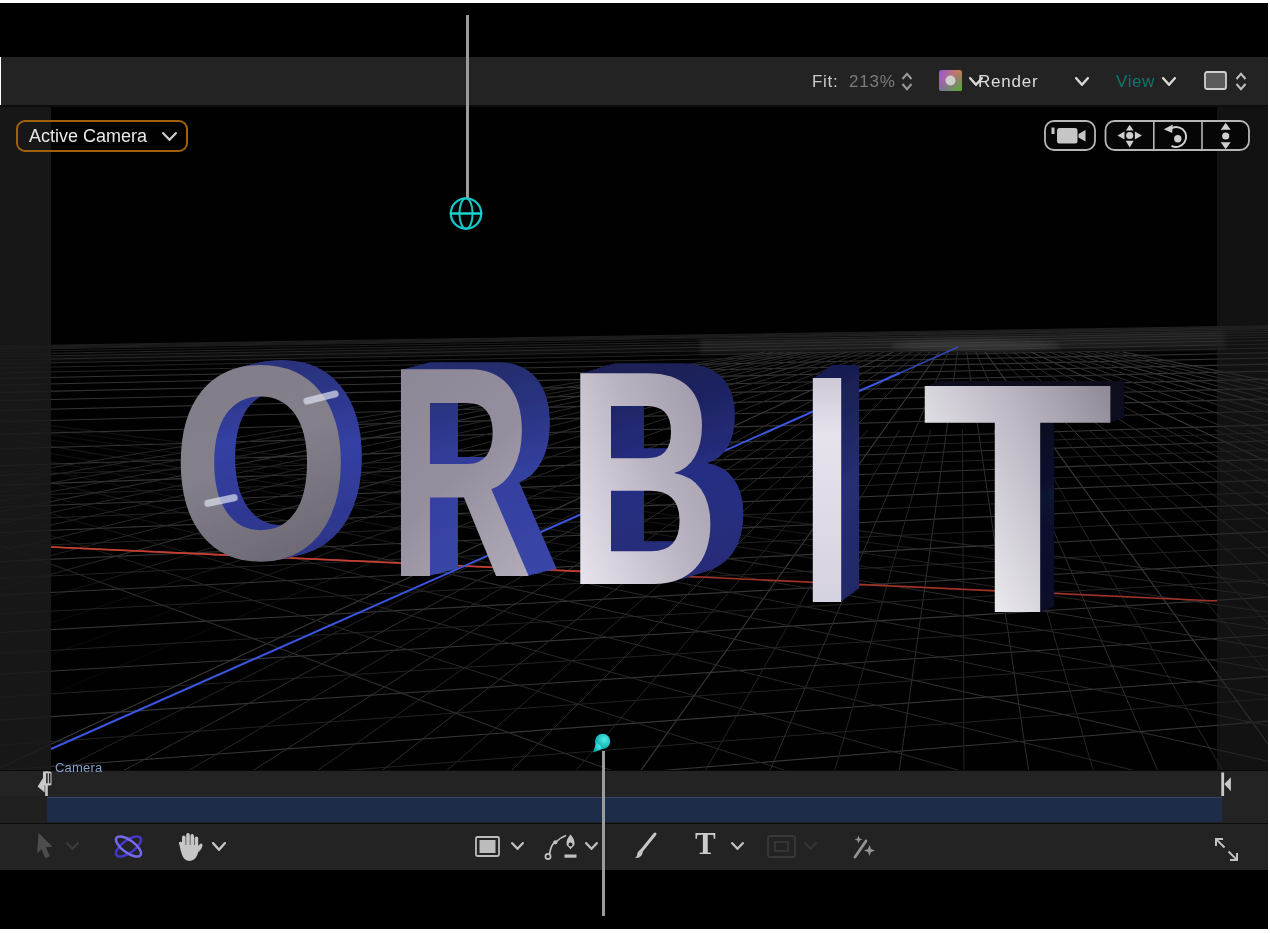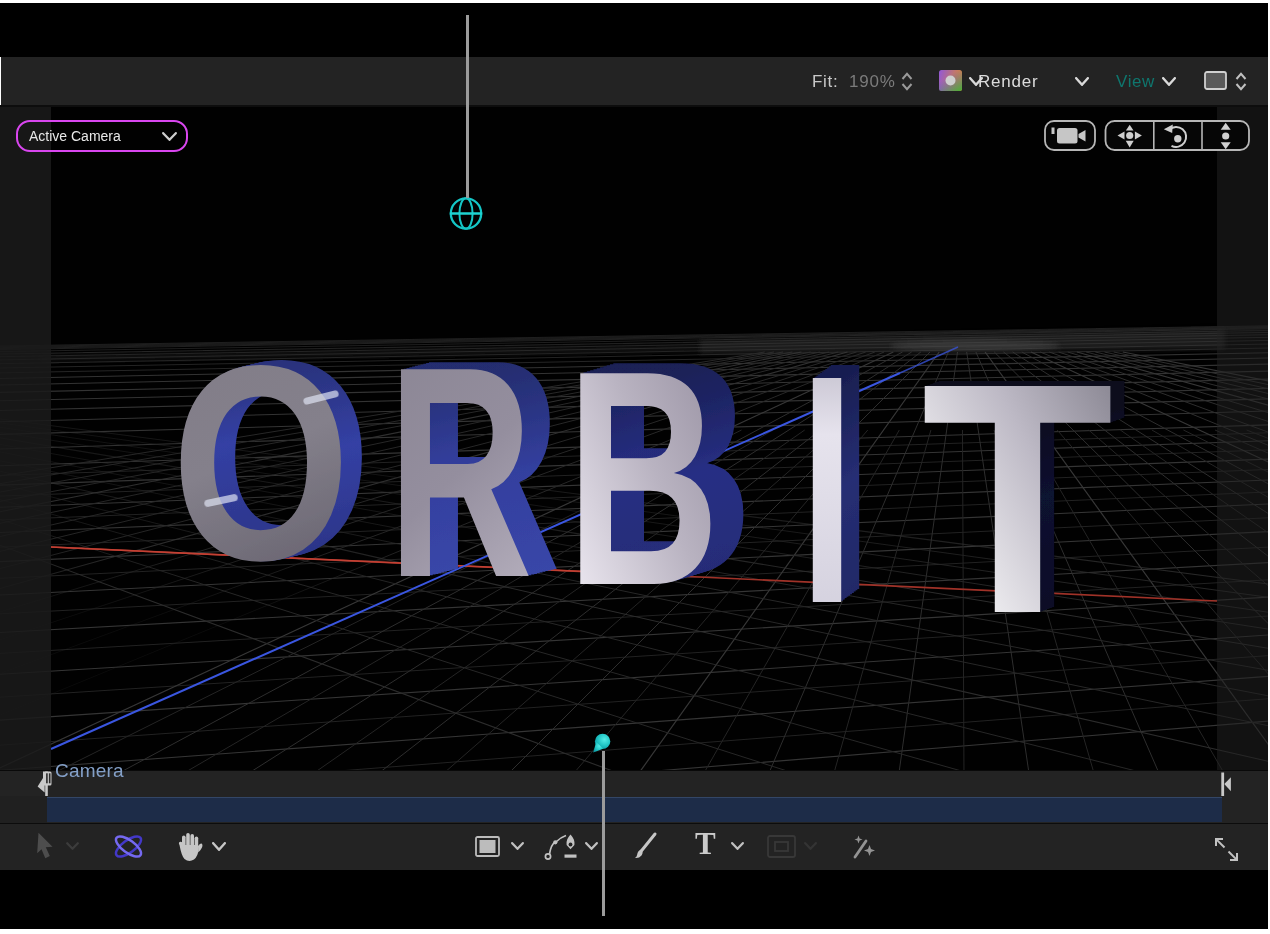--- a/index.html
+++ b/index.html
@@ -319,21 +319,21 @@
 <line x1="449.8" y1="213.5" x2="482.2" y2="213.5" stroke-width="2.6" stroke="#1fd3d1"></line>
 </g>
 <g>
 <circle cx="602.6" cy="741.4" r="7.7" fill="url(#drop)"></circle>
 <polygon points="593.2,752.6 596.2,741.8 603.2,748.8" fill="url(#drop)"></polygon>
 </g>
 <rect x="0" y="107" width="51" height="663" fill="#1b1b1b" opacity="0.86"></rect>
 <rect x="1217" y="107" width="53" height="663" fill="#222222" opacity="0.52"></rect>
 </svg>
 <span style="position:absolute;left:812px;top:72px;color:#c9c9c9;letter-spacing:0.7px">Fit:</span>
-<span style="position:absolute;left:849px;top:72px;color:#7b7b7b;letter-spacing:0.8px">190%</span>
+<span style="position:absolute;left:849px;top:72px;color:#7b7b7b;letter-spacing:0.8px">213%</span>
 <svg style="position:absolute;left:901px;top:72px" width="12" height="19" viewBox="0 0 12 19">
       <path d="M1.5,7 L6,1.8 L10.5,7" fill="none" stroke="#9a9a9a" stroke-width="2"></path>
       <path d="M1.5,12 L6,17.2 L10.5,12" fill="none" stroke="#9a9a9a" stroke-width="2"></path>
     </svg>
 <svg style="position:absolute;left:939px;top:70px" width="23" height="21" viewBox="0 0 23 21">
 <defs>
         <linearGradient id="sw1" x1="0" y1="0" x2="1" y2="0.25">
 <stop offset="0" stop-color="#9257d8"></stop>
           <stop offset="1" stop-color="#d8863a"></stop>
         </linearGradient>
@@ -357,21 +357,21 @@
 <svg style="position:absolute;left:1162px;top:77px" width="14" height="9" viewBox="0 0 14 9">
       <path d="M1.2,1.2 L7.0,7.8 L12.8,1.2" fill="none" stroke="#d9d9d9" stroke-width="2.4" stroke-linecap="round" stroke-linejoin="round"></path>
     </svg>
 <svg style="position:absolute;left:1204px;top:71px" width="23" height="19" viewBox="0 0 23 19">
 <rect x="1" y="1" width="21" height="17" rx="2" fill="#5a5a5a" stroke="#d0d0d0" stroke-width="1.8"></rect>
     </svg>
 <svg style="position:absolute;left:1235px;top:72px" width="12" height="19" viewBox="0 0 12 19">
       <path d="M1.5,7 L6,1.8 L10.5,7" fill="none" stroke="#c0c0c0" stroke-width="2"></path>
       <path d="M1.5,12 L6,17.2 L10.5,12" fill="none" stroke="#c0c0c0" stroke-width="2"></path>
     </svg>
-<div class="abs" style="left:16px;top:120px;width:172px;height:32px;border:2px solid #d946ef;border-radius:14px;color:#e8e8e8;line-height:28px;padding-left:11px;font-size:14px">Active Camera</div>
+<div class="abs" style="left:16px;top:120px;width:172px;height:32px;border:2px solid #a16207;border-radius:9px;color:#e8e8e8;line-height:28px;padding-left:11px;font-size:18px">Active Camera</div>
 <svg style="position:absolute;left:162px;top:132px" width="15" height="9" viewBox="0 0 15 9">
       <path d="M1.2,1.2 L7.5,7.8 L13.8,1.2" fill="none" stroke="#cdcdcd" stroke-width="2.3" stroke-linecap="round" stroke-linejoin="round"></path>
     </svg>
 <svg style="position:absolute;left:1038px;top:117px" width="218" height="38" viewBox="1038 117 218 38">
 <rect x="1045" y="121" width="50" height="29" rx="9" fill="#060606" stroke="#b6b6b6" stroke-width="1.8"></rect>
 <g fill="#c6c6c6">
 <rect x="1051.5" y="127.5" width="3" height="6.5"></rect>
 <rect x="1057" y="128" width="20.5" height="15.5" rx="2.5"></rect>
 <polygon points="1078.5,134 1085.5,130 1085.5,141.5 1078.5,137.5"></polygon>
 </g>
@@ -404,21 +404,21 @@
 </svg>
 <svg style="position:absolute;left:1219px;top:771px" width="14" height="26" viewBox="0 0 14 26">
 <g fill="#c9c9c9">
         <rect x="2.3" y="1.5" width="2.8" height="24"></rect>
 <polygon points="5.3,13 11.9,6.2 11.9,20.3"></polygon>
       </g>
 </svg>
 <div class="abs" style="left:0;top:796px;width:1268px;height:27px;background:#232323"></div>
 <div class="abs" style="left:0;top:796px;width:47px;height:27px;background:#202020"></div>
 <div class="abs" style="left:47px;top:797px;width:1175px;height:25px;background:#1d2c48;border-top:1px solid #334666"></div>
-<span class="abs" style="left:55px;top:760px;font-size:19px;letter-spacing:0.2px;color:#84a0c8">Camera</span>
+<span class="abs" style="left:55px;top:760px;font-size:13px;letter-spacing:0.2px;color:#84a0c8">Camera</span>
 <div class="abs" style="left:0;top:823px;width:1268px;height:47px;background:#232323;border-top:1px solid #0c0c0c"></div>
 <svg style="position:absolute;left:36px;top:832px" width="20" height="30" viewBox="0 0 20 30">
 <path d="M2.5,0.8 L16.5,14.8 L9.8,15.2 L13.8,24 L9.3,26.2 L5.5,17.2 L1.2,21.2 Z" fill="#4d4d4d"></path>
     </svg>
 <svg style="position:absolute;left:66px;top:842px" width="13" height="8" viewBox="0 0 13 8">
       <path d="M1.2,1.2 L6.5,6.8 L11.8,1.2" fill="none" stroke="#3c3c3c" stroke-width="2.2" stroke-linecap="round" stroke-linejoin="round"></path>
     </svg>
 <svg style="position:absolute;left:110px;top:831px" width="37" height="31" viewBox="0 0 37 31">
 <ellipse cx="18.5" cy="15.5" rx="14.8" ry="6.2" fill="none" stroke="#4338c8" stroke-width="2.5" transform="rotate(-36 18.5 15.5)"></ellipse>
 <ellipse cx="18.5" cy="15.5" rx="14.8" ry="6.2" fill="none" stroke="#7569f0" stroke-width="2.5" transform="rotate(36 18.5 15.5)"></ellipse>

